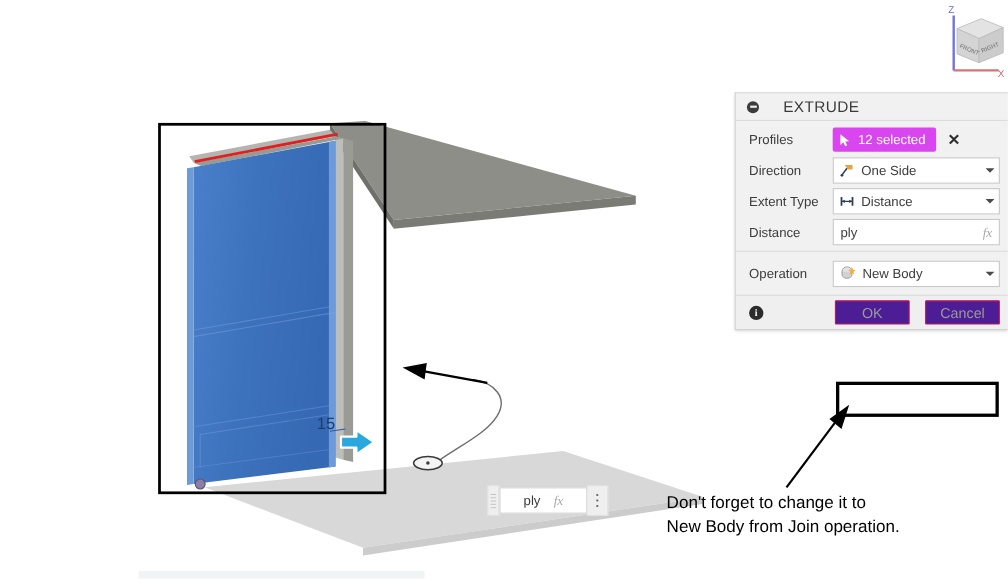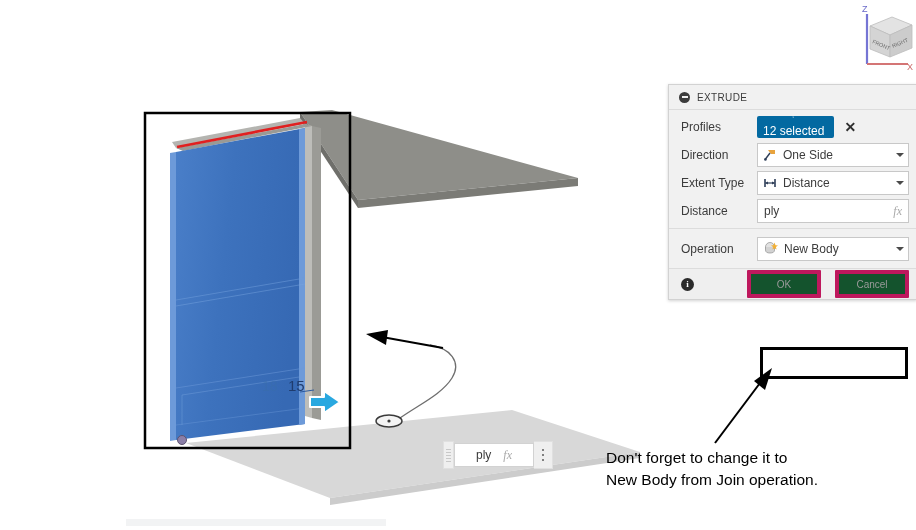--- a/index.html
+++ b/index.html
@@ -22,24 +22,24 @@
   
   .dialog{
     position:absolute;left:668px;top:84px;width:248px;
     background:#f1f1f1;
     border:1px solid #d2d2d2;
     border-right:none;
     font-size:12px;color:#3c3c3c;
     box-shadow:0 1px 3px rgba(0,0,0,.18);
   }
   .dlg-header{
-    height:24px;display:flex;align-items:center;gap:7px;
+    height:24px;display:flex;align-items:center;gap:22px;
     padding:0 10px;background:#f1f1f1;
     border-bottom:1px solid #dcdcdc;
-    font-size:10px;letter-spacing:.35px;color:#3b3b3b;
+    font-size:14px;letter-spacing:.35px;color:#3b3b3b;
   }
   .collapse-icon{
     width:11px;height:11px;border-radius:50%;background:#3c3c3c;
     display:flex;align-items:center;justify-content:center;flex:0 0 auto;
   }
   .collapse-icon i{display:block;width:6px;height:1.6px;background:#f1f1f1;}
 
   .dlg-body{background:#f1f1f1;padding:3px 0 2px 0;}
   .row{display:flex;align-items:center;min-height:26px;padding:1px 8px 1px 12px;}
   .row-label{width:76px;flex:0 0 76px;font-size:12px;color:#3c3c3c;}
@@ -48,24 +48,23 @@
   
   .typebtn{
     width:26px;height:24px;border-radius:2px;
     display:flex;align-items:center;justify-content:center;
     margin-right:6px;
   }
   .typebtn.sel{background:#2a8fd8;}
 
   
   .chip{
-    background:#0369a1;color:#fff;height:22px;border-radius:2px;
+    background:#d946ef;color:#fff;height:22px;border-radius:2px;
     display:flex;align-items:center;gap:6px;padding:0 10px 0 6px;
     font-size:12px;
-    flex-direction:column;
   }
   .chip-x{
     margin-left:10px;color:#2f2f2f;font-size:14px;line-height:1;
     font-weight:bold;cursor:default;
   }
 
   
   .dd{
     height:22px;flex:1 1 auto;background:#ffffff;border:1px solid #c8c8c8;
     display:flex;align-items:center;gap:6px;padding:0 4px 0 5px;
@@ -94,22 +93,22 @@
   .dlg-footer{
     display:flex;align-items:center;height:30px;padding:0 8px 0 12px;
     background:#efefef;border-top:1px solid #dcdcdc;gap:8px;
   }
   .info-icon{
     width:13px;height:13px;border-radius:50%;background:#2b2b2b;color:#fff;
     font-size:9px;font-weight:bold;display:flex;align-items:center;justify-content:center;
     font-family:"Liberation Serif",serif;
   }
   .btn{
-    height:20px;min-width:66px;background:#14532d;border:4px solid #be185d;
-    color:#9a9a9a;font-size:10px;display:flex;align-items:center;justify-content:center;
+    height:20px;min-width:66px;background:#4c1d95;border:1px solid #be185d;
+    color:#9a9a9a;font-size:13px;display:flex;align-items:center;justify-content:center;
     border-radius:1px;
   }
   .btn.ok{margin-left:auto;}
   .btn.cancel{margin-left:6px;}
 
   
   .ply-widget{
     position:absolute;left:443px;top:441px;height:28px;
     display:flex;align-items:center;
   }

